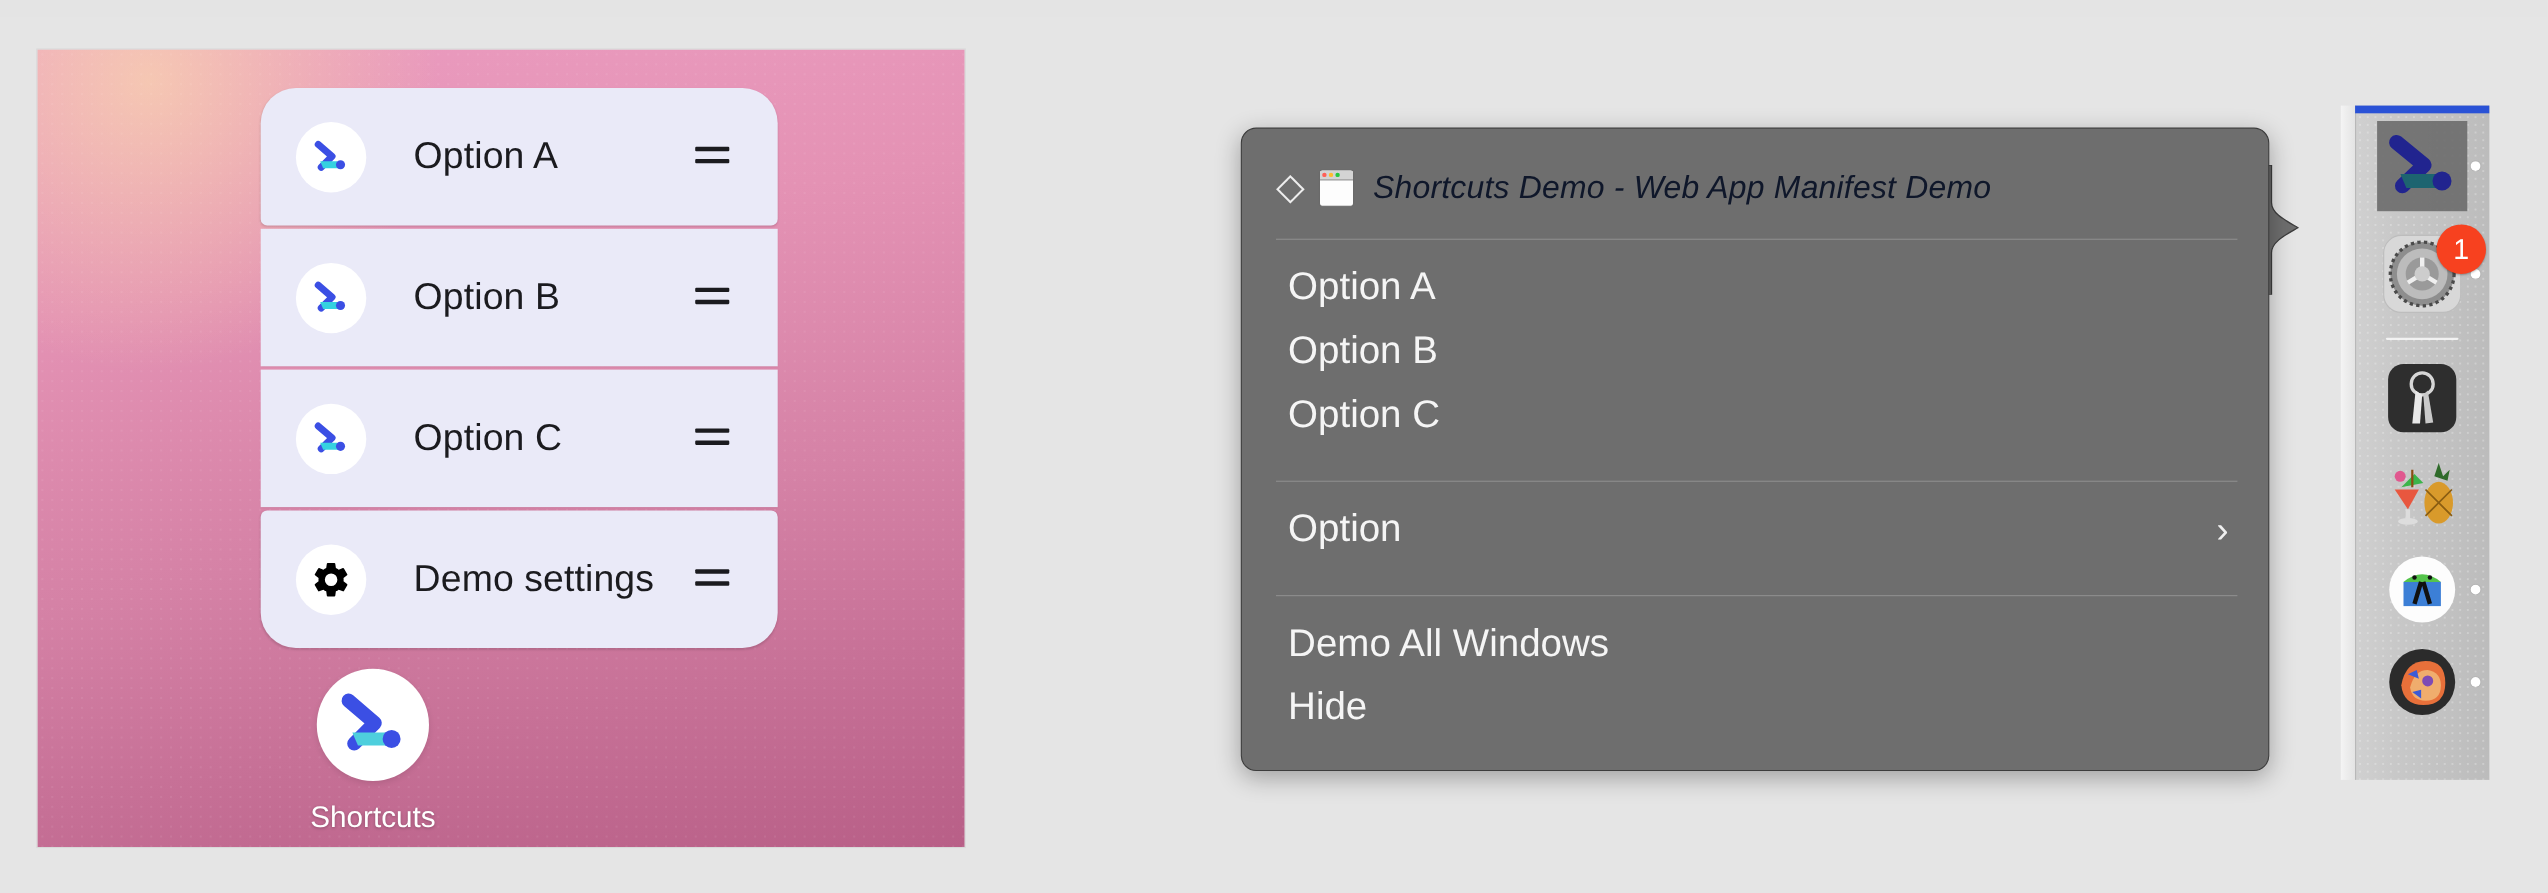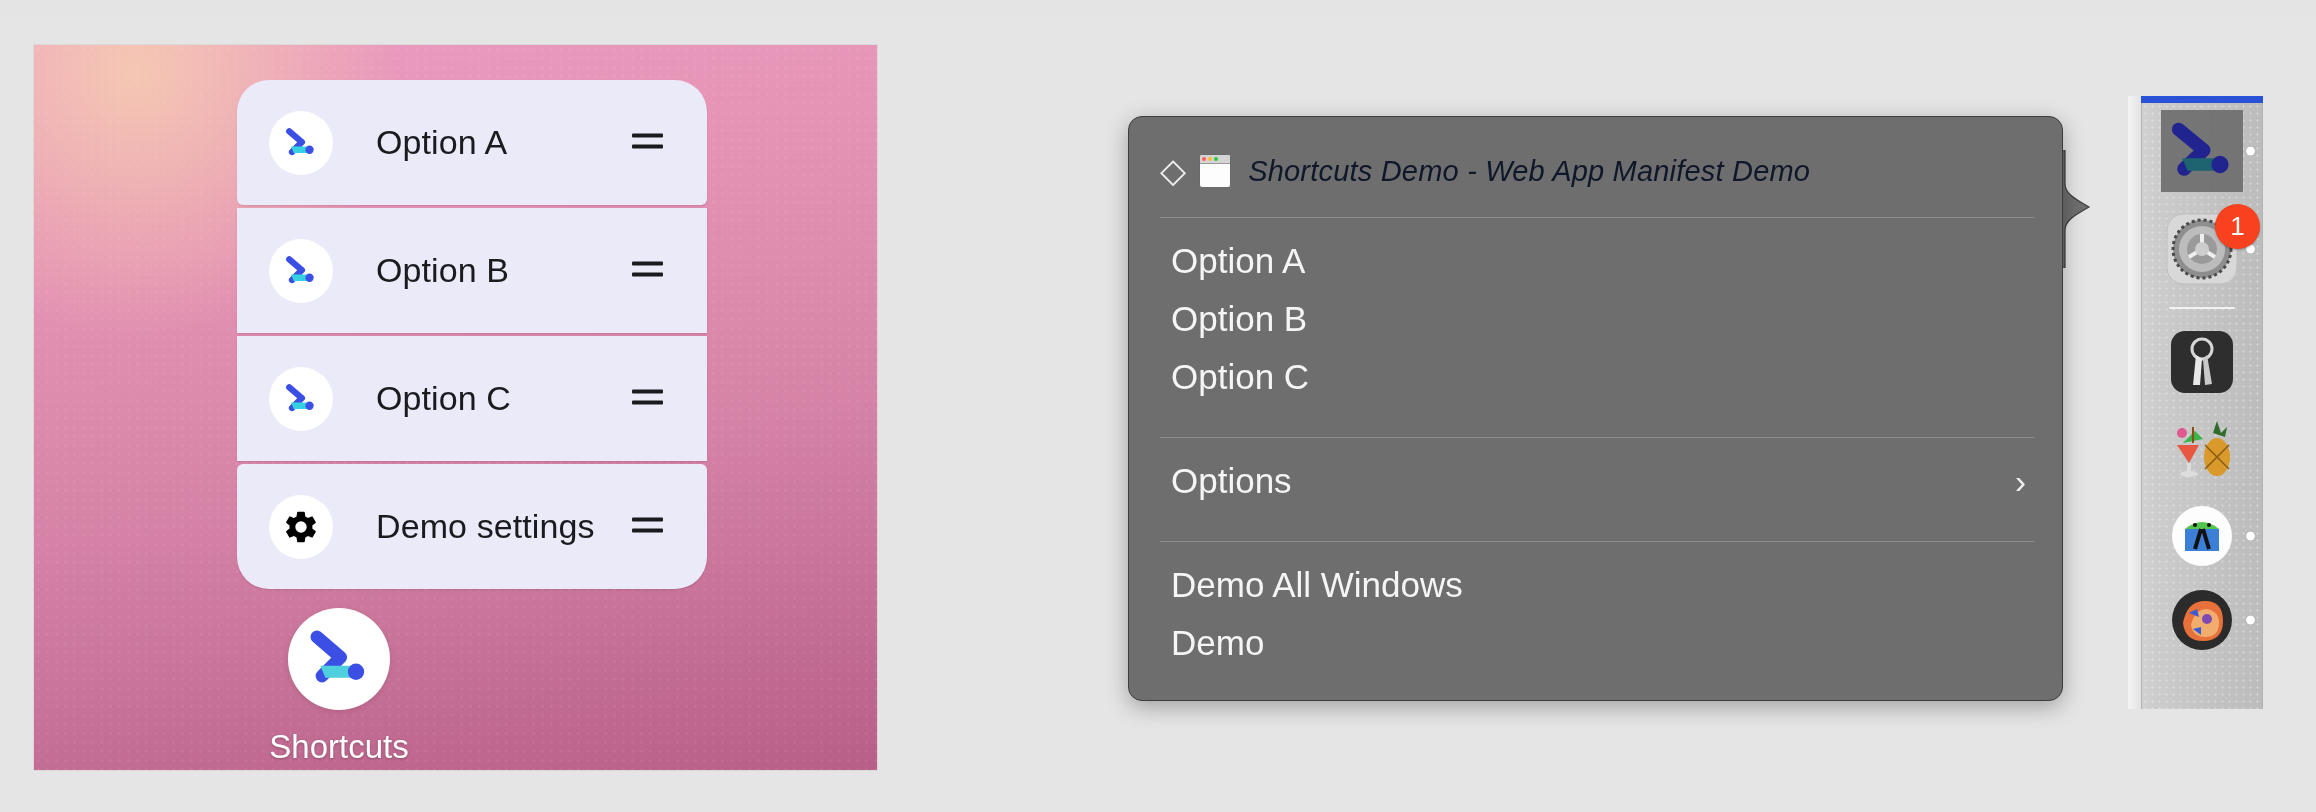--- a/index.html
+++ b/index.html
@@ -90,21 +90,21 @@
     z-index: 3;
   }
   .app-icon-circle {
     width: 102px; height: 102px; border-radius: 50%;
     background: #ffffff;
     display: flex; align-items: center; justify-content: center;
     box-shadow: 0 2px 6px rgba(0,0,0,0.10);
   }
   .app-label {
     margin-top: 18px;
-    font-size: 33px; color: #ffffff;
+    font-size: 27px; color: #ffffff;
     text-shadow: 0 1px 3px rgba(0,0,0,0.28);
     white-space: nowrap;
   }
 
   
   #mac-menu {
     position: absolute; left: 1128px; top: 100px;
     width: 935px; height: 585px;
     background: #6e6e6e;
     border-radius: 14px;
@@ -331,33 +331,33 @@
       </div>
       <div class="menu-item">
         <span>Option C</span>
       </div>
     </div>
 
     <div class="menu-sep"></div>
 
     <div class="menu-group">
       <div class="menu-item">
-        <span>Options</span>
+        <span>Option</span>
         <span class="submenu-arrow">›</span>
       </div>
     </div>
 
     <div class="menu-sep"></div>
 
     <div class="menu-group">
       <div class="menu-item">
         <span>Demo All Windows</span>
       </div>
       <div class="menu-item">
-        <span>Demo</span>
+        <span>Hide</span>
       </div>
     </div>
   </div>
 
   <div id="dock-left-edge"></div>
   <div class="top-blue-strip"></div>
 
   <div id="dock">
 
     <div class="dock-item" style="margin-top:6px;">

